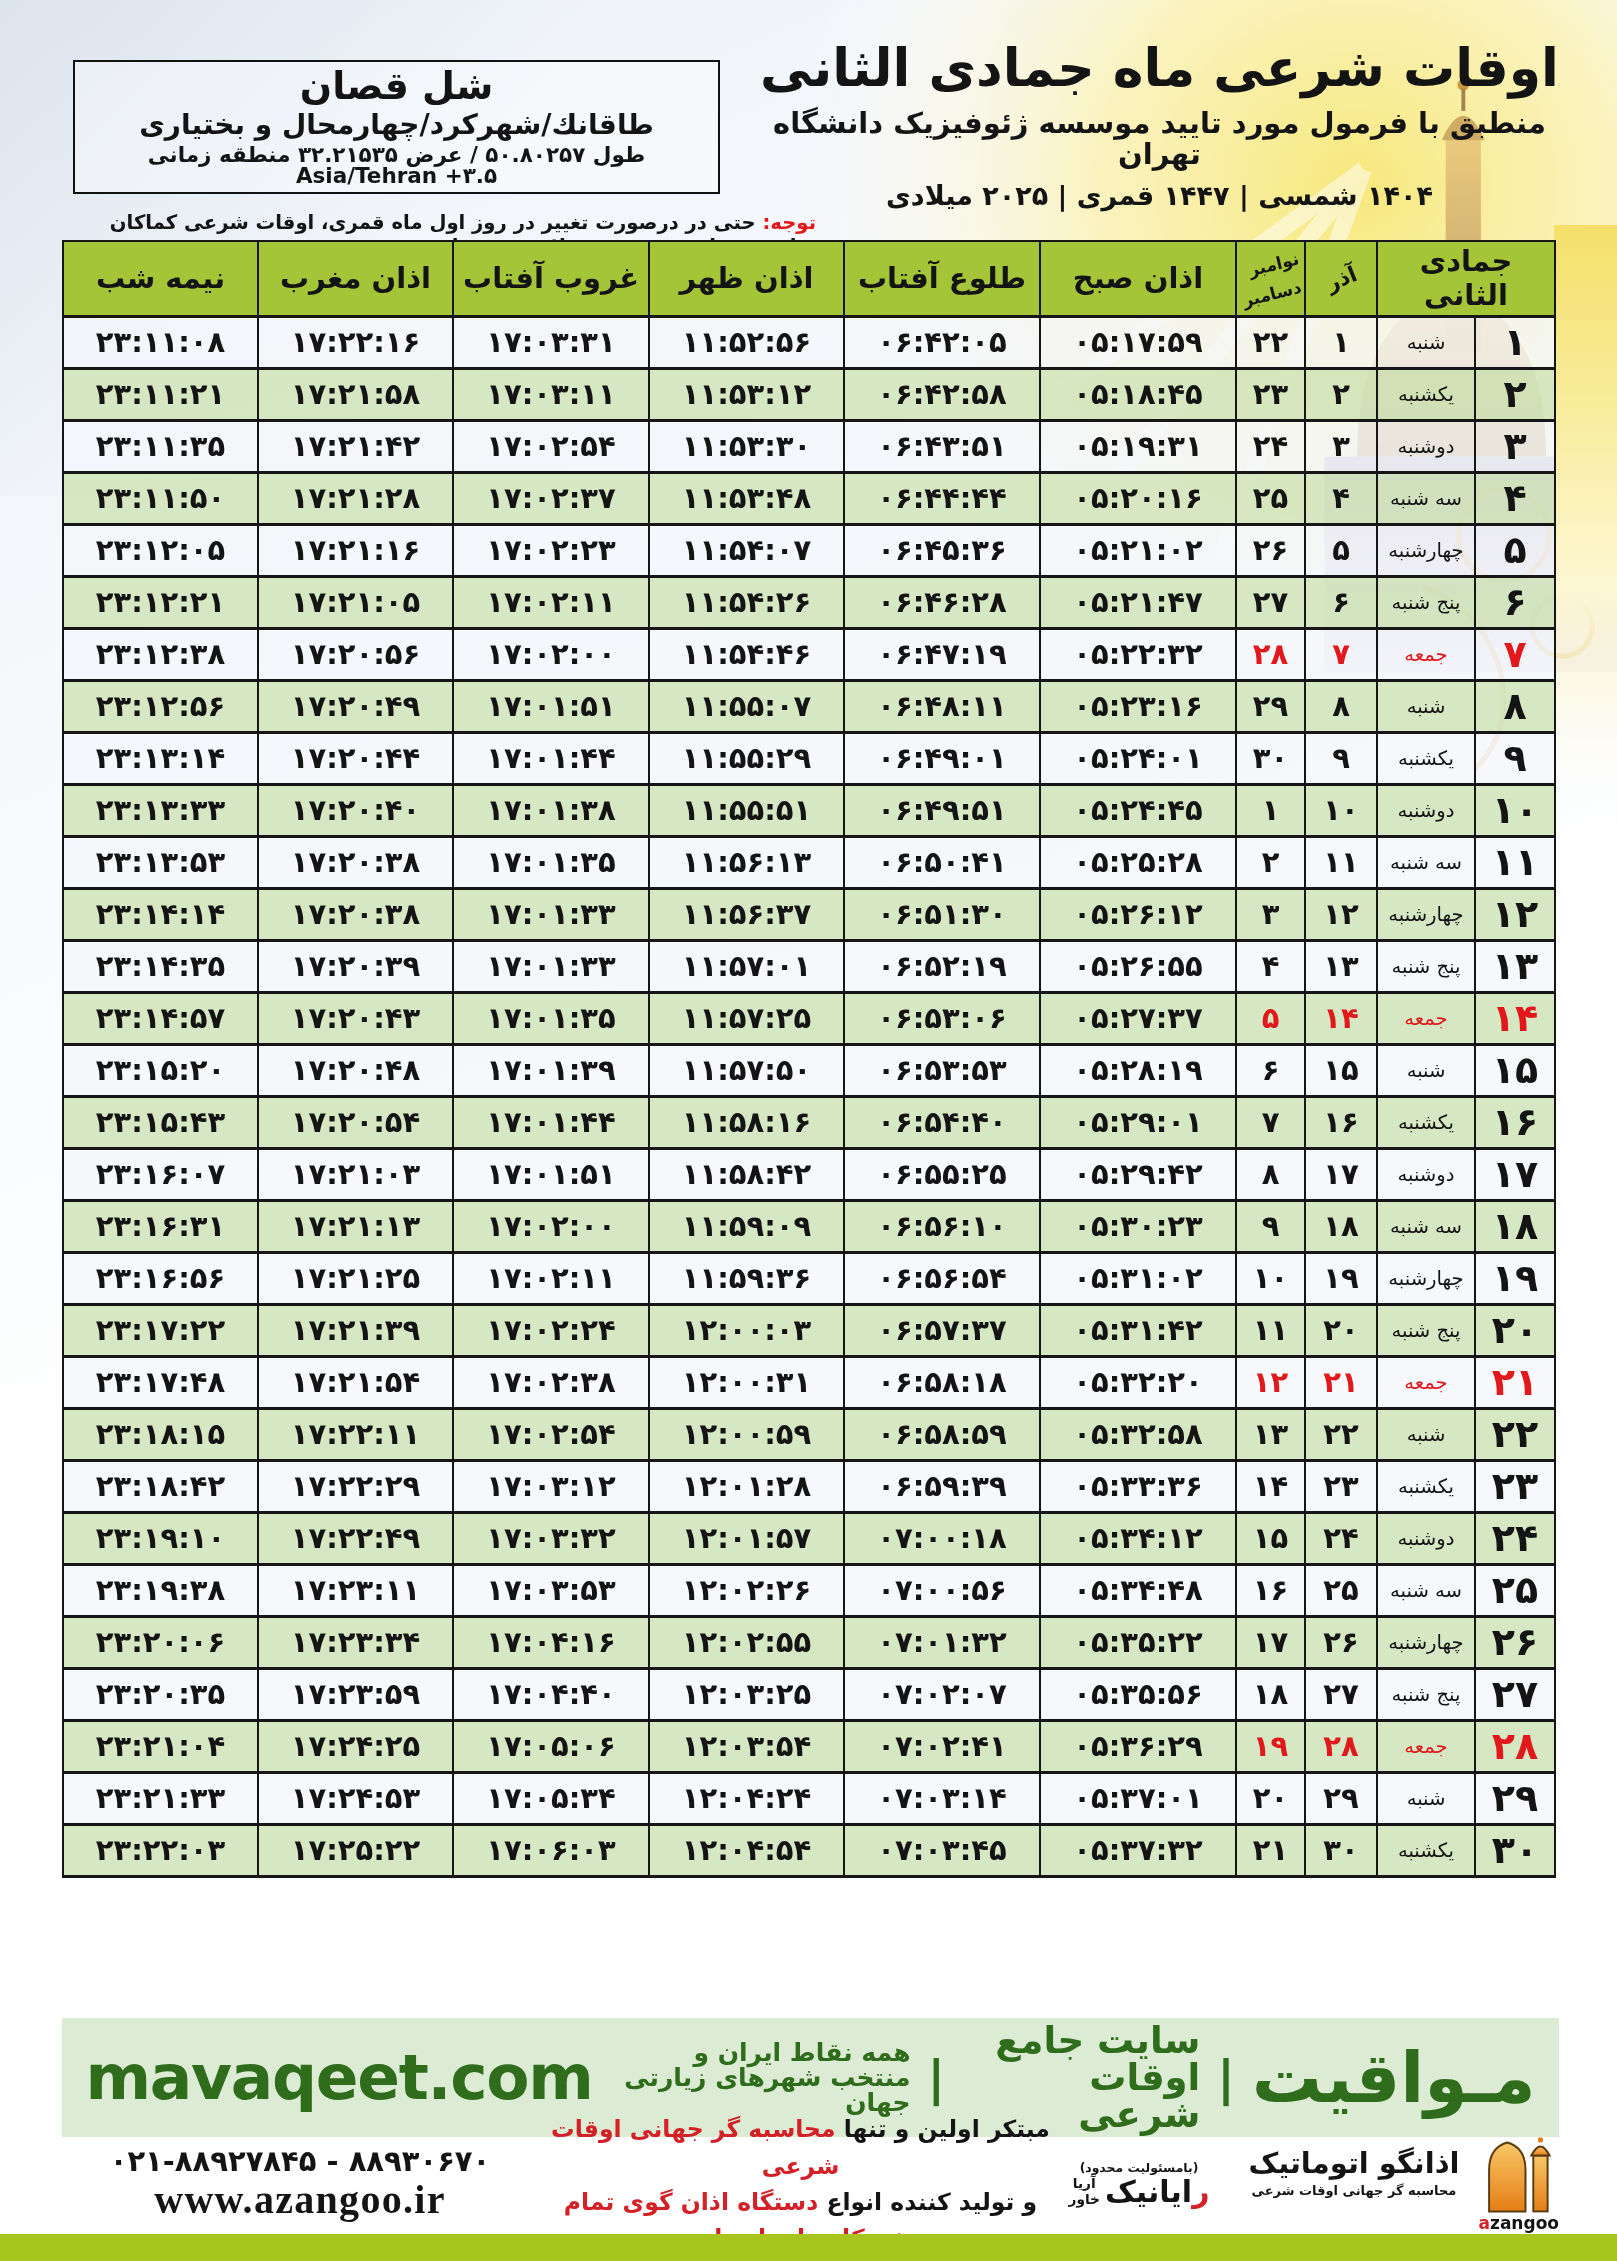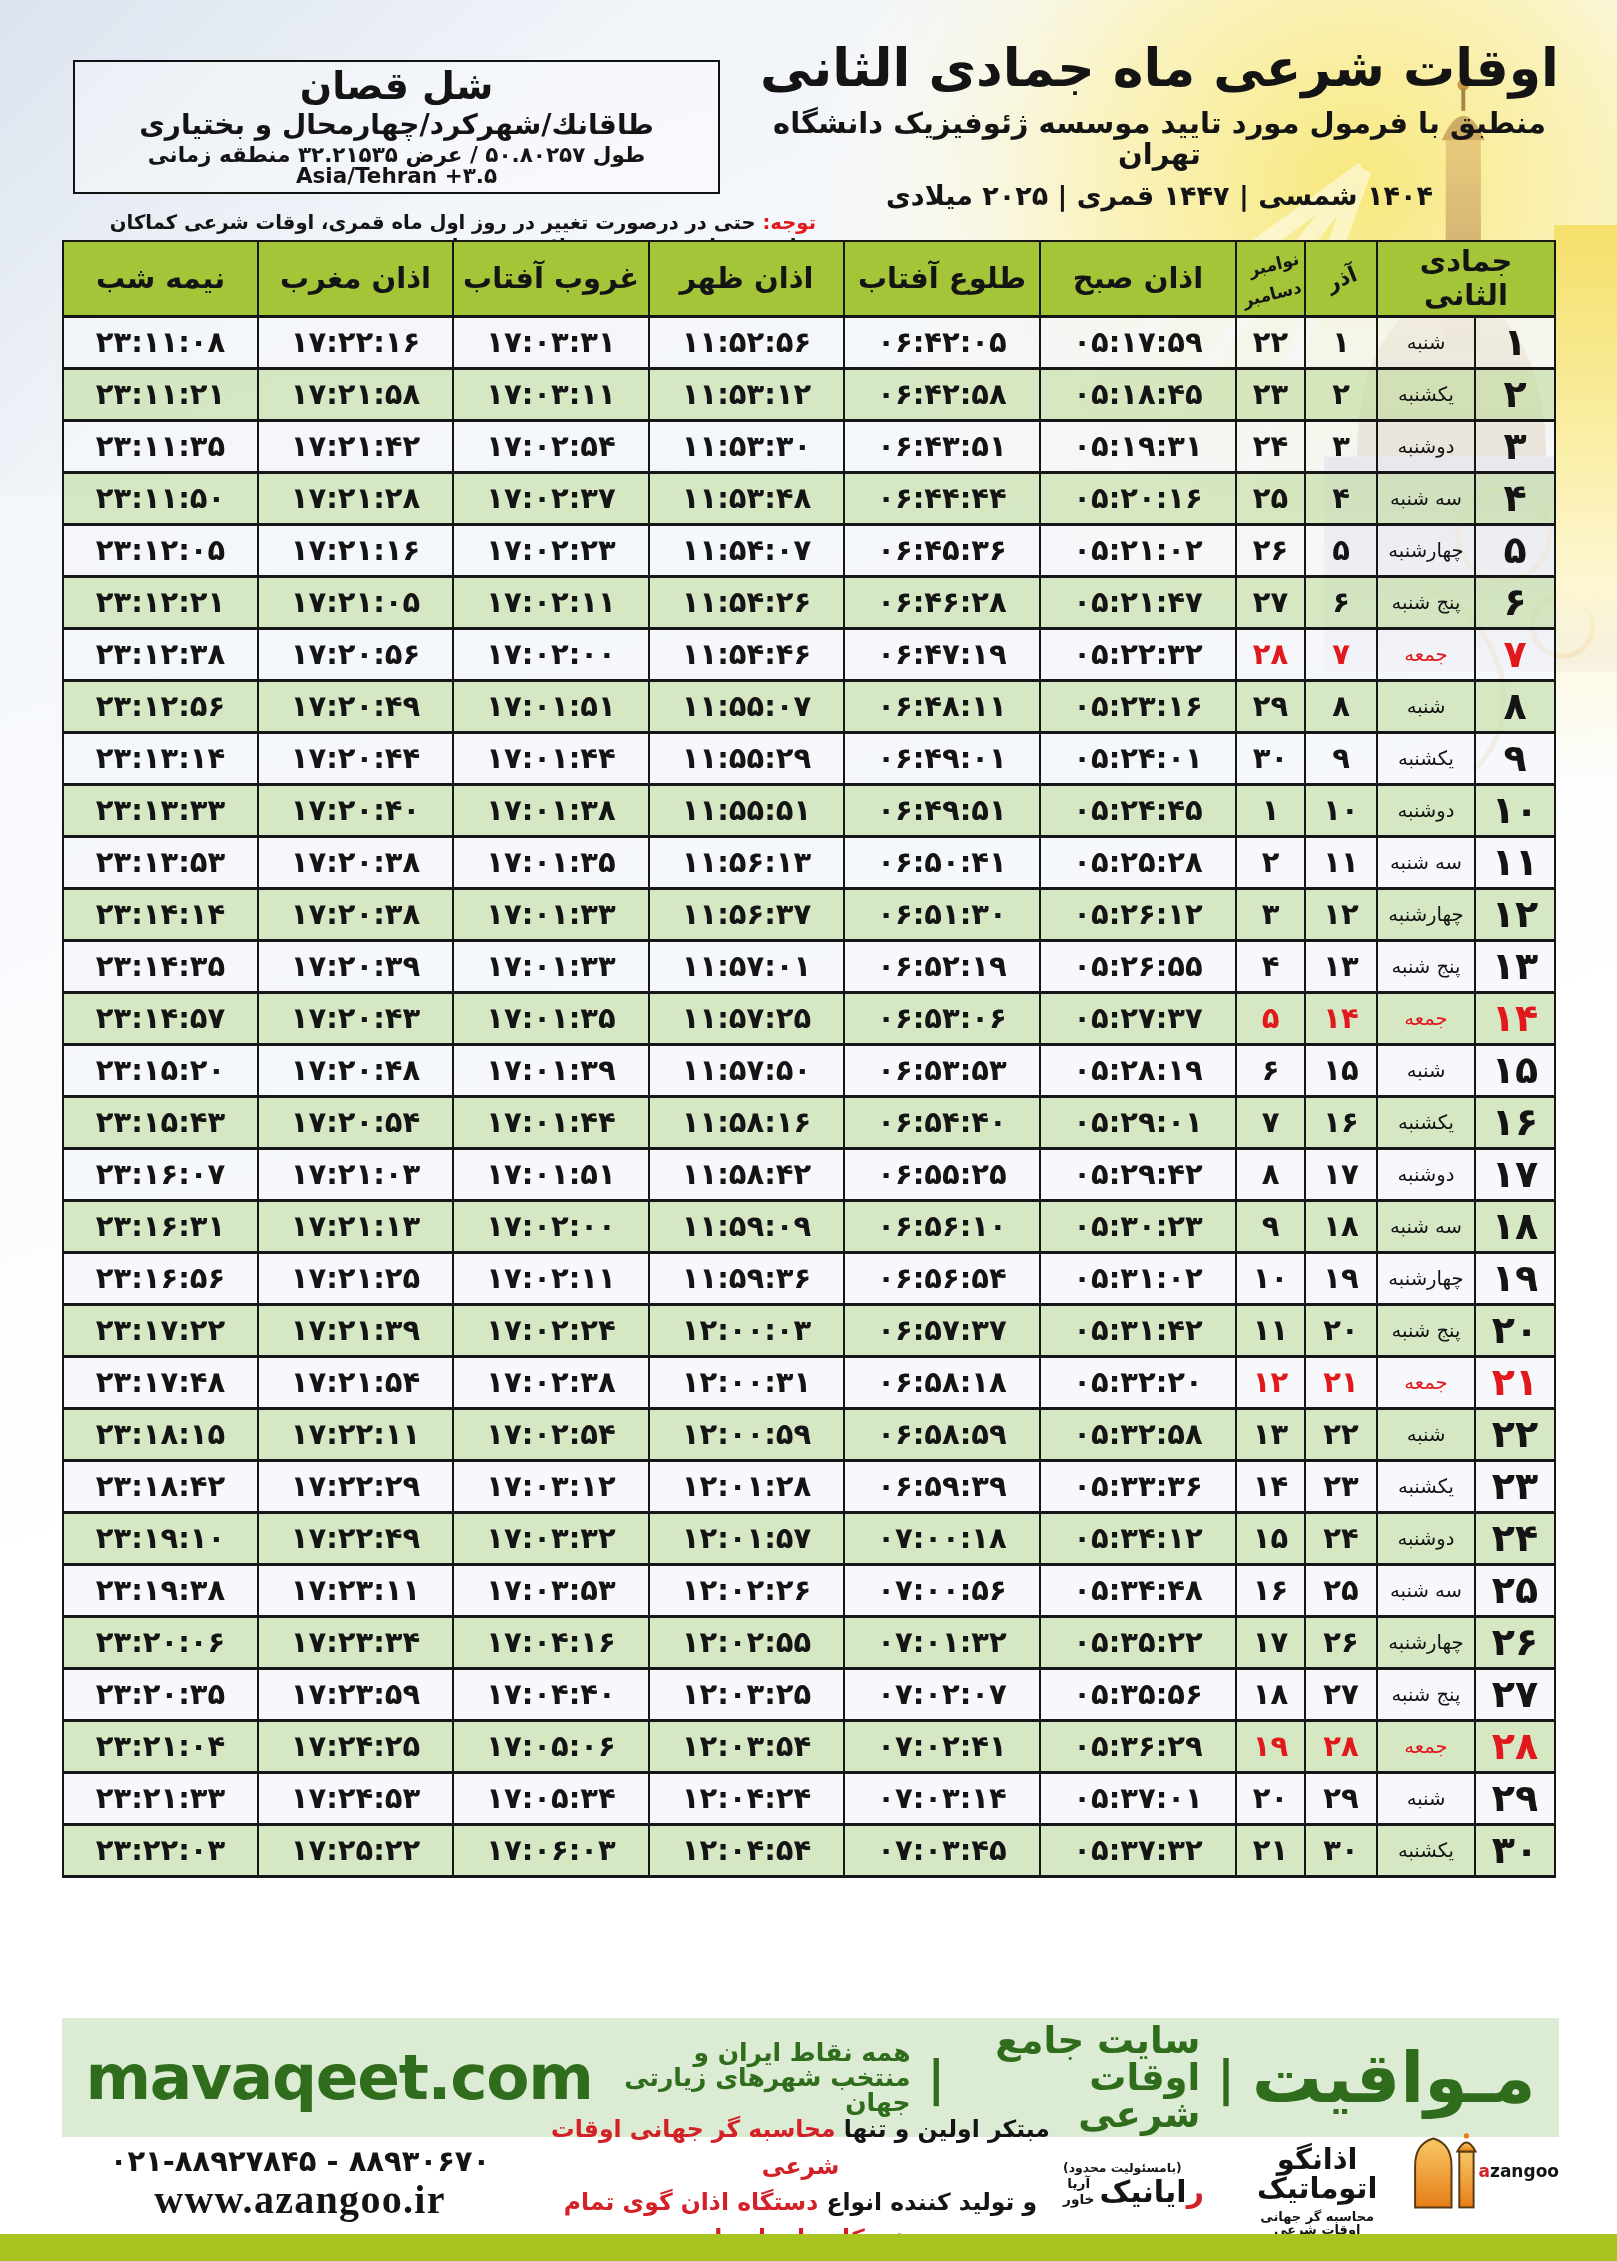--- a/index.html
+++ b/index.html
@@ -77,29 +77,29 @@
     left:62px;top:2142px;width:1497px;height:84px;
     display:flex;align-items:center;justify-content:space-between;z-index:2;
   }
   .contact{width:476px;text-align:center;}
   .phone{font-size:29px;font-weight:800;direction:ltr;line-height:1.1;}
   .url{font-family:"Liberation Serif",serif;font-size:40px;font-weight:700;letter-spacing:1.3px;line-height:1.1;}
   .slogan{width:509px;direction:rtl;text-align:center;font-size:23.5px;font-weight:700;line-height:1.55;}
   .red{color:#d42027;}
   .logos{width:496px;display:flex;align-items:center;justify-content:flex-end;gap:39px;}
   .rayanik{direction:rtl;text-align:center;}
-  .ray-note{display:block;font-size:12.4px;font-weight:700;text-align:left;margin-bottom:1.3px;}
+  .ray-note{display:block;font-size:12.4px;font-weight:700;text-align:center;margin-bottom:1.3px;}
   .ray-main{display:inline-flex;align-items:center;gap:5.2px;direction:rtl;}
   .ray-name{font-size:30px;font-weight:800;line-height:1;}
   .ray-stack{display:inline-flex;flex-direction:column;font-size:13.7px;font-weight:700;line-height:1.15;}
   .azangoo{display:flex;align-items:flex-start;gap:19px;}
   .az-text{direction:rtl;text-align:center;padding-top:13px;}
   .az-title{font-size:29px;font-weight:800;line-height:1;}
   .az-sub{font-size:13px;font-weight:700;margin-top:6.5px;line-height:1;}
-  .az-iconwrap{display:flex;flex-direction:row;align-items:center;}
+  .az-iconwrap{display:flex;flex-direction:column;align-items:center;}
   .az-latin{font-size:17px;font-weight:800;line-height:1;margin-top:1.3px;letter-spacing:0;}
   .bottom-bar{left:0;top:2234px;width:1618px;height:27px;background:#a8c41e;z-index:2;}
 </style>
 </head>
 <body>
 
 <div class="layer bg-base"></div>
 <div class="layer bg-corner"></div>
 
 <svg class="layer bg-art" viewBox="0 0 1430 1300">

